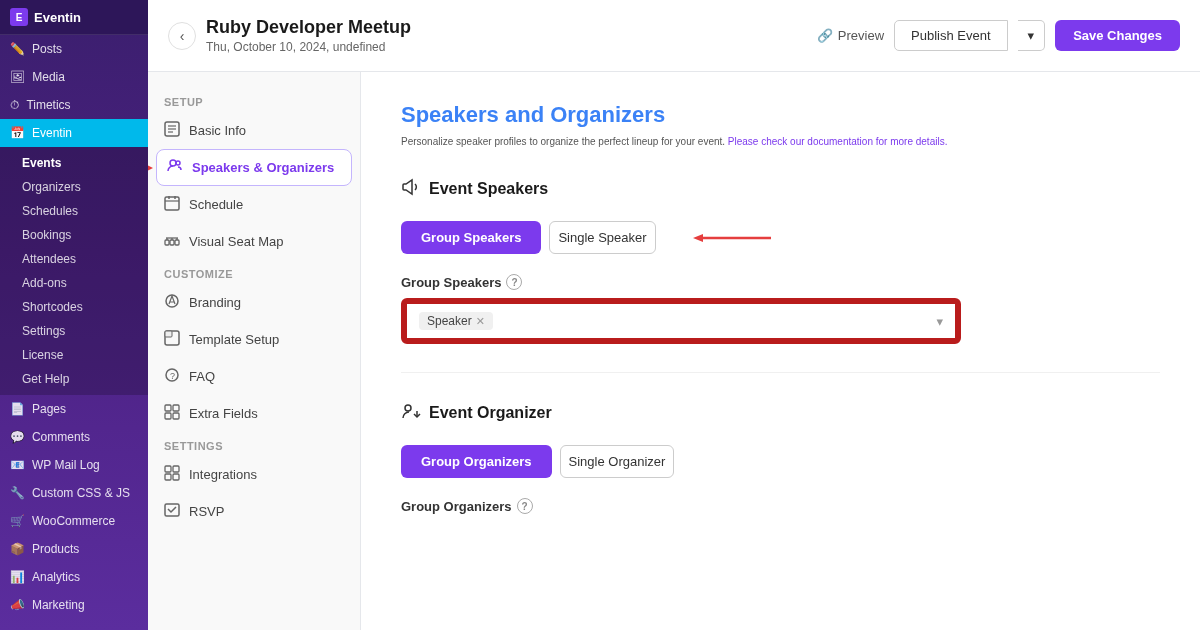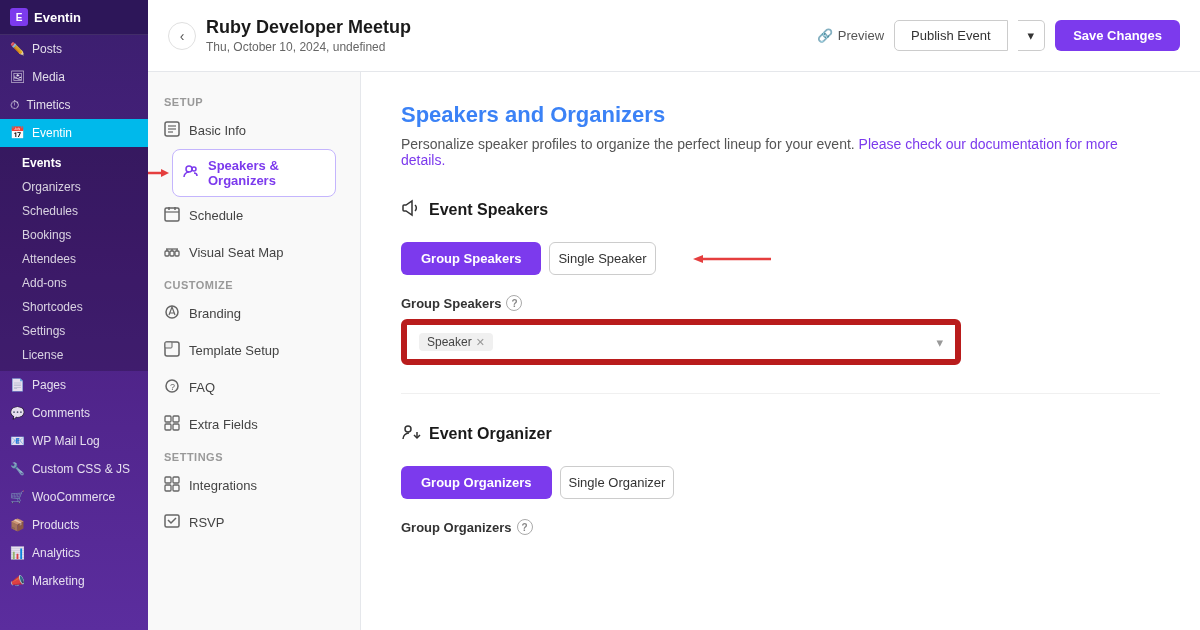--- a/index.html
+++ b/index.html
@@ -90,31 +90,31 @@
     .nav-item {
       display: flex;
       align-items: center;
       gap: 9px;
       padding: 9px 16px;
       cursor: pointer;
       color: #444;
       font-size: 13px;
       border-radius: 0;
     }
-    .nav-item.active { background: #fff; border: 1.5px solid #c4b5fd; border-radius: 8px; margin: 0 24px; padding: 8px 10px; color: #7c3aed; font-weight: 600; }
+    .nav-item.active { background: #fff; border: 1.5px solid #c4b5fd; border-radius: 8px; margin: 0 8px; padding: 8px 10px; color: #7c3aed; font-weight: 600; }
 
     
     .main-content {
       flex: 1;
       overflow-y: auto;
       padding: 30px 40px;
       background: #fff;
     }
     .page-title { font-size: 22px; font-weight: 700; color: #3b82f6; margin-bottom: 8px; }
-    .page-desc { font-size: 14px; color: #555; margin-bottom: 30px; }
+    .page-desc { font-size: 10px; color: #555; margin-bottom: 30px; }
     .page-desc a { color: #7c3aed; text-decoration: none; }
     .section-title {
       display: flex;
       align-items: center;
       gap: 8px;
       font-size: 16px;
       font-weight: 700;
       color: #1a1a1a;
       margin-bottom: 20px;
     }
@@ -187,20 +187,21 @@
   <div style="background:rgba(0,0,0,0.2); padding: 4px 0;">
     <div class="sidebar-sub bold">Events</div>
     <div class="sidebar-sub">Organizers</div>
     <div class="sidebar-sub">Schedules</div>
     <div class="sidebar-sub">Bookings</div>
     <div class="sidebar-sub">Attendees</div>
     <div class="sidebar-sub">Add-ons</div>
     <div class="sidebar-sub">Shortcodes</div>
     <div class="sidebar-sub">Settings</div>
     <div class="sidebar-sub">License</div>
+    <div class="sidebar-sub">Get Help</div>
   </div>
 
   <div class="sidebar-item">
     <span>📄</span>
     <span>Pages</span>
   </div>
   <div class="sidebar-item">
     <span>💬</span>
     <span>Comments</span>
   </div>

